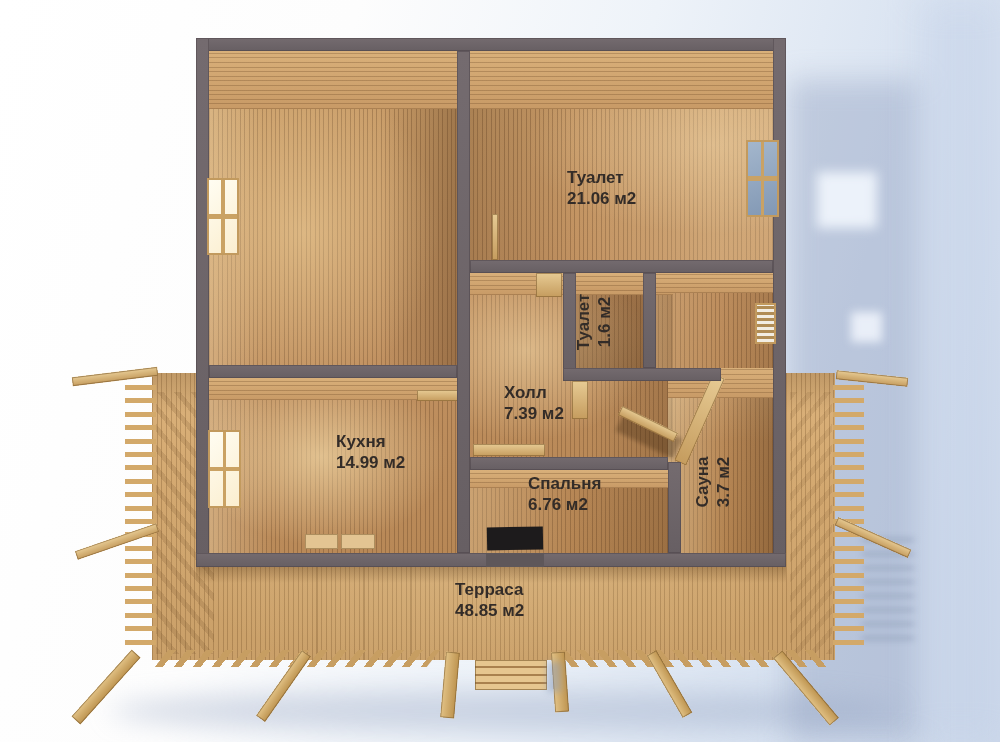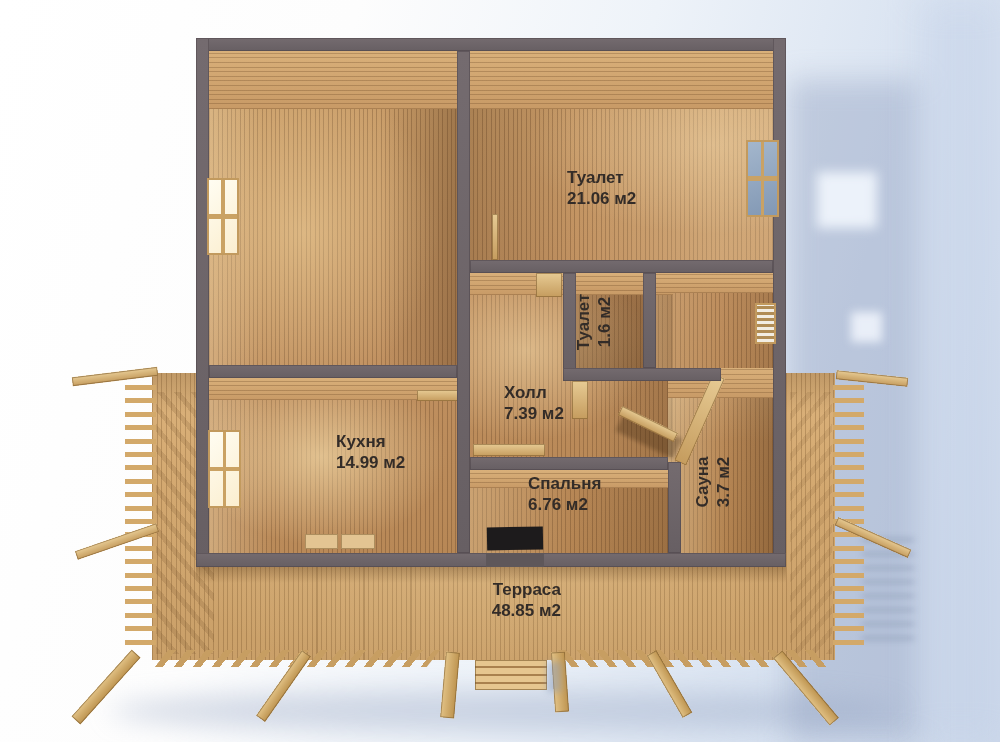--- a/index.html
+++ b/index.html
@@ -175,18 +175,18 @@
     <div class="a">6.76 м2</div>
   </div>
   <div class="abs lbl lbl-rot" style="left:594px;top:322px;">
     <div>Туалет</div>
     <div class="a">1.6 м2</div>
   </div>
   <div class="abs lbl lbl-rot" style="left:713px;top:482px;">
     <div>Сауна</div>
     <div class="a">3.7 м2</div>
   </div>
-  <div class="abs lbl" style="left:455px;top:579px;width:106px;text-align:right;">
+  <div class="abs lbl" style="left:455px;top:579px;width:106px;text-align:left;">
     <div>Терраса</div>
     <div class="a">48.85 м2</div>
   </div>
 
 </div>
 
 </body></html>

